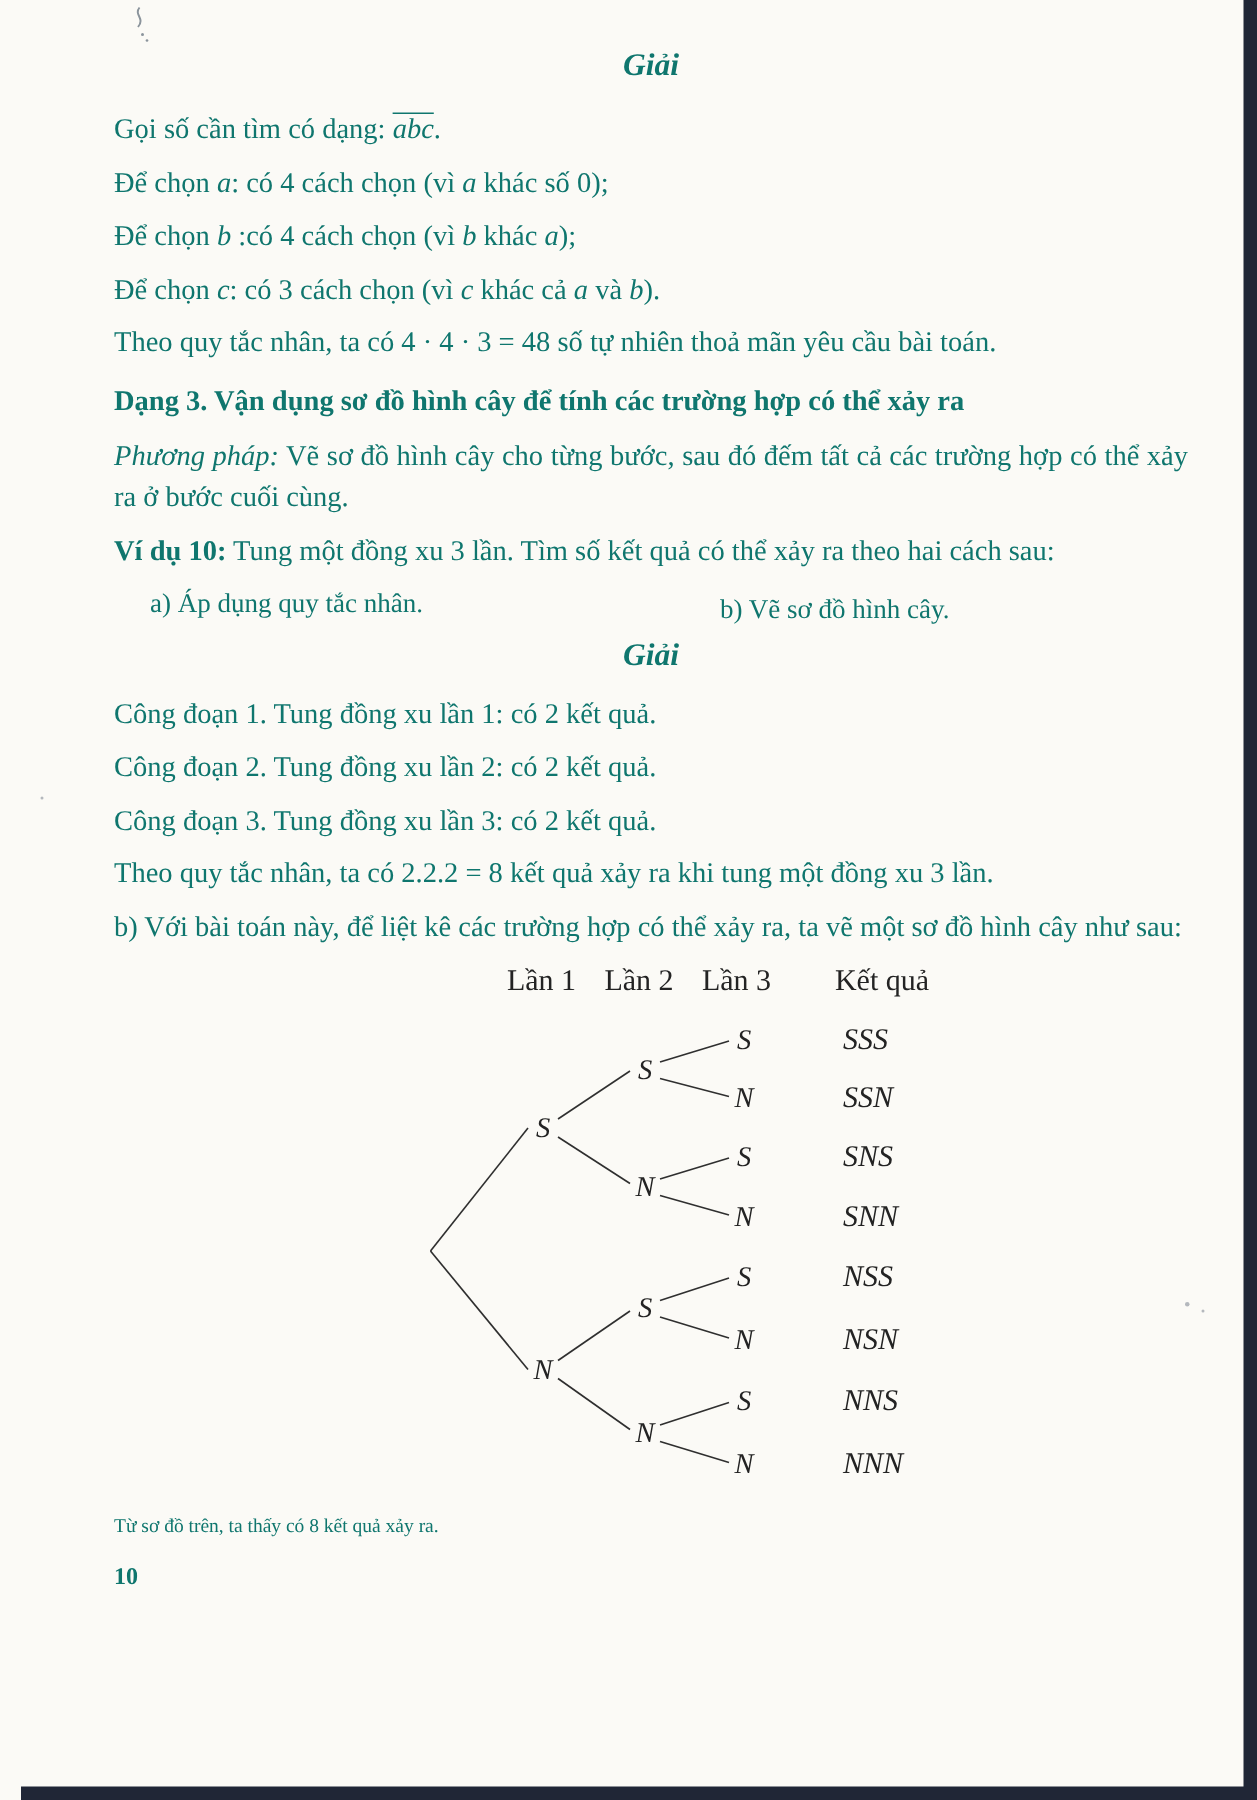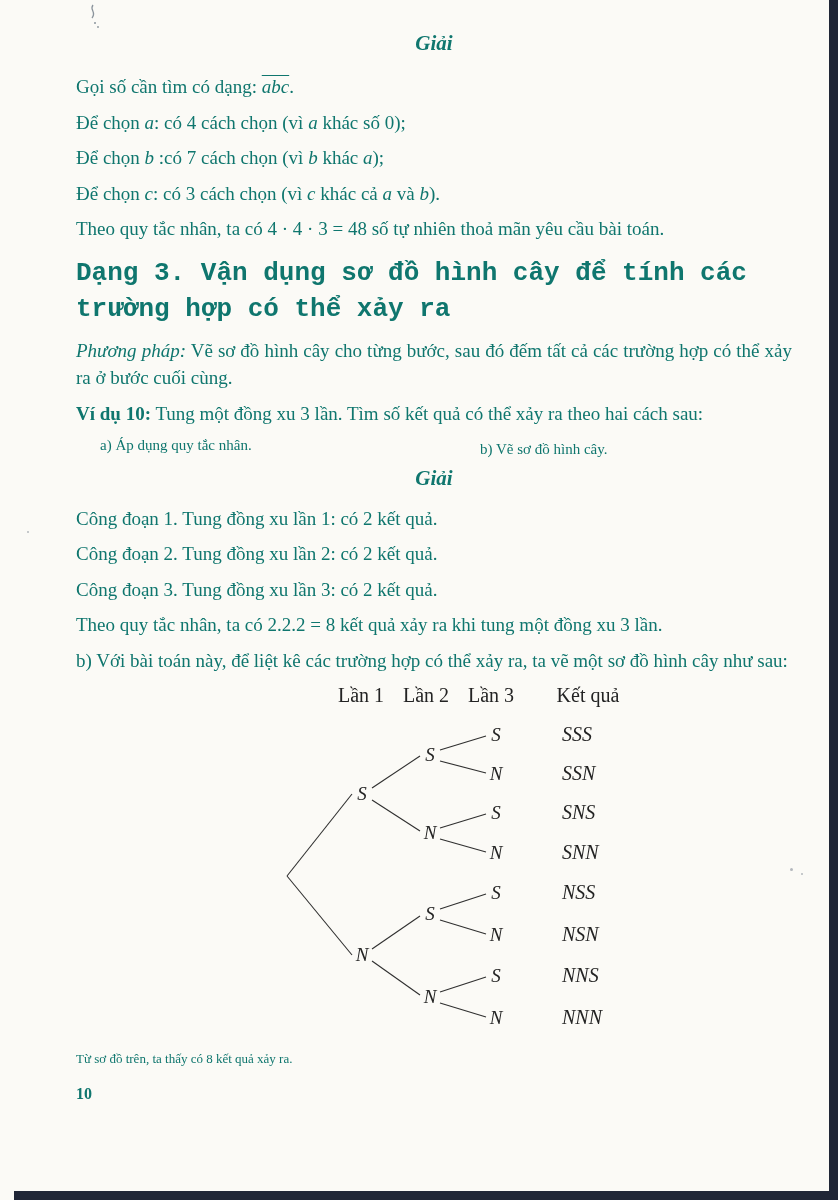--- a/index.html
+++ b/index.html
@@ -11,24 +11,24 @@
     font-family:"Liberation Serif","DejaVu Serif",serif;
     color:#0f766e;
   }
   .content{padding:30px 46px 0 76px;}
   .sol-head{font-size:21px;font-weight:bold;font-style:italic;text-align:center;margin:0 0 16px;line-height:1.3;}
   .sol-head.second{margin:4px 0 12px;}
   .body{font-size:19px;line-height:1.45;margin:0 0 8px;}
   .just{text-align:justify;}
   .var{font-style:italic;}
   .ovl{font-style:italic;text-decoration:overline;}
-  .sec-head{font-size:26px;font-weight:bold;margin:6px 0 9px;line-height:1.4;font-family:Liberation Mono, monospace;}
+  .sec-head{font-size:19px;font-weight:bold;margin:6px 0 9px;line-height:1.4;}
   .ital{font-style:italic;}
   .boldlabel{font-weight:bold;}
-  .items{position:relative;font-size:15px;line-height:1.45;margin:0 0 8px;}
+  .items{position:relative;font-size:18px;line-height:1.45;margin:0 0 8px;}
   .item-a{margin-left:24px;}
   .item-b{position:absolute;left:404px;top:4px;}
   .tree-wrap{margin:2px 0 0 186px;height:364px;}
   .tree line{stroke:#2f2f2f;stroke-width:1.1;}
   .tree text{font-size:19px;font-style:italic;fill:#232323;font-family:"Liberation Serif","DejaVu Serif",serif;}
   .tree .hdr{font-style:normal;font-size:20px;}
   .tree .res{font-size:20px;}
   .concl{font-size:13px;line-height:1.45;margin:8px 0 0;}
   .pagenum{font-size:16px;font-weight:bold;margin:16px 0 0;}
   .edge-right{position:absolute;top:0;right:0;width:9px;height:1200px;background:#202636;}
@@ -54,21 +54,21 @@
   <div class="speck s3"></div>
 
   <div class="content">
 
     <h3 class="sol-head">Giải</h3>
 
     <p class="body"><span>Gọi số cần tìm có dạng: </span><span class="ovl">abc</span><span>.</span></p>
 
     <p class="body"><span>Để chọn </span><span class="var">a</span><span>: có 4 cách chọn (vì </span><span class="var">a</span><span> khác số 0);</span></p>
 
-    <p class="body"><span>Để chọn </span><span class="var">b</span><span> :có 7 cách chọn (vì </span><span class="var">b</span><span> khác </span><span class="var">a</span><span>);</span></p>
+    <p class="body"><span>Để chọn </span><span class="var">b</span><span> :có 4 cách chọn (vì </span><span class="var">b</span><span> khác </span><span class="var">a</span><span>);</span></p>
 
     <p class="body"><span>Để chọn </span><span class="var">c</span><span>: có 3 cách chọn (vì </span><span class="var">c</span><span> khác cả </span><span class="var">a</span><span> và </span><span class="var">b</span><span>).</span></p>
 
     <p class="body" style="margin-bottom:12px;">Theo quy tắc nhân, ta có 4 · 4 · 3 = 48 số tự nhiên thoả mãn yêu cầu bài toán.</p>
 
     <h4 class="sec-head">Dạng 3. Vận dụng sơ đồ hình cây để tính các trường hợp có thể xảy ra</h4>
 
     <p class="body just"><span class="ital">Phương pháp:</span><span> Vẽ sơ đồ hình cây cho từng bước, sau đó đếm tất cả các trường hợp có thể xảy ra ở bước cuối cùng.</span></p>
 
     <p class="body"><span class="boldlabel">Ví dụ 10:</span><span> Tung một đồng xu 3 lần. Tìm số kết quả có thể xảy ra theo hai cách sau:</span></p>

